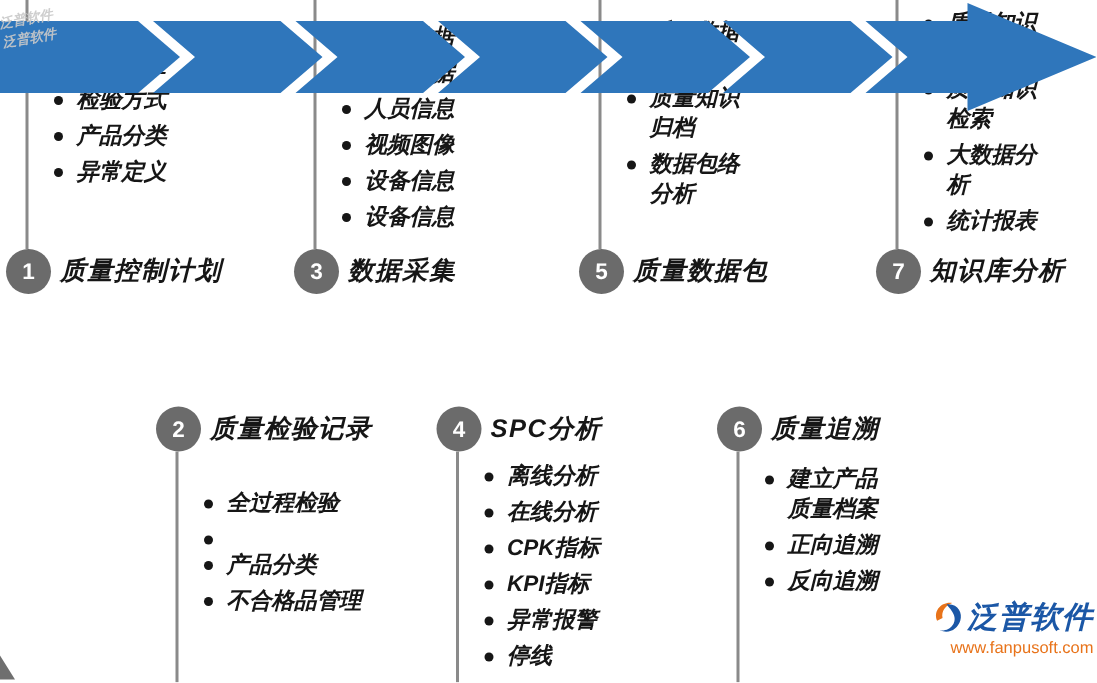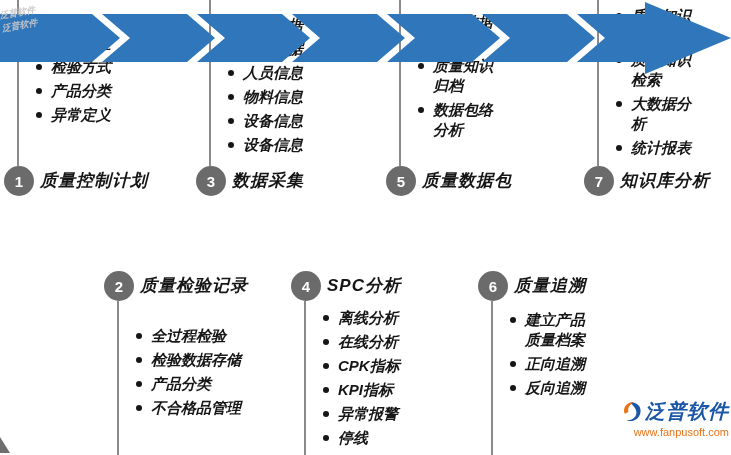--- a/index.html
+++ b/index.html
@@ -70,21 +70,21 @@
     <li>
         <span class="dot"></span>
         <span>检测数据</span>
       </li>
     <li>
         <span class="dot"></span>
         <span>人员信息</span>
       </li>
     <li>
         <span class="dot"></span>
-        <span>物料信息</span>
+        <span>视频图像</span>
       </li>
     <li>
         <span class="dot"></span>
         <span>设备信息</span>
       </li>
     <li>
         <span class="dot"></span>
         <span>设备信息</span>
       </li>
   </ul>
@@ -144,21 +144,20 @@
   <div class="circle" style="left:104px; top:271px;">2</div>
   <div class="title" style="left:140px; top:271px;">质量检验记录</div>
   <div class="vline" style="left:117px; top:301px; height:154px;"></div>
   <ul class="list" style="left:136px; top:326px; width:130px;">
     <li>
         <span class="dot"></span>
         <span>全过程检验</span>
       </li>
     <li>
         <span class="dot"></span>
-        <span>检验数据存储</span>
       </li>
     <li>
         <span class="dot"></span>
         <span>产品分类</span>
       </li>
     <li>
         <span class="dot"></span>
         <span>不合格品管理</span>
       </li>
   </ul>

